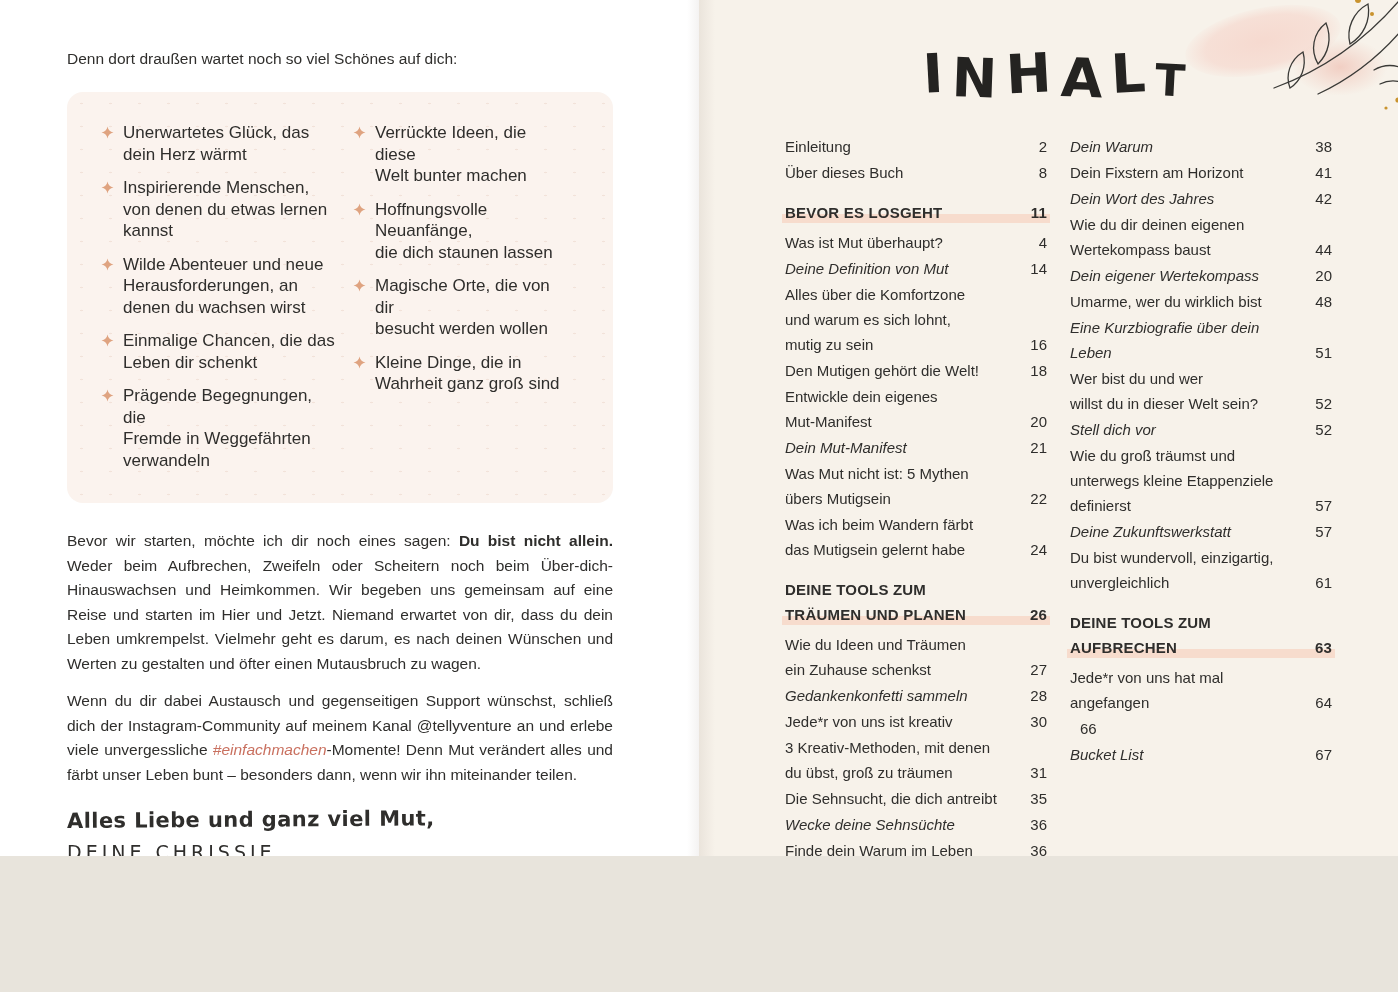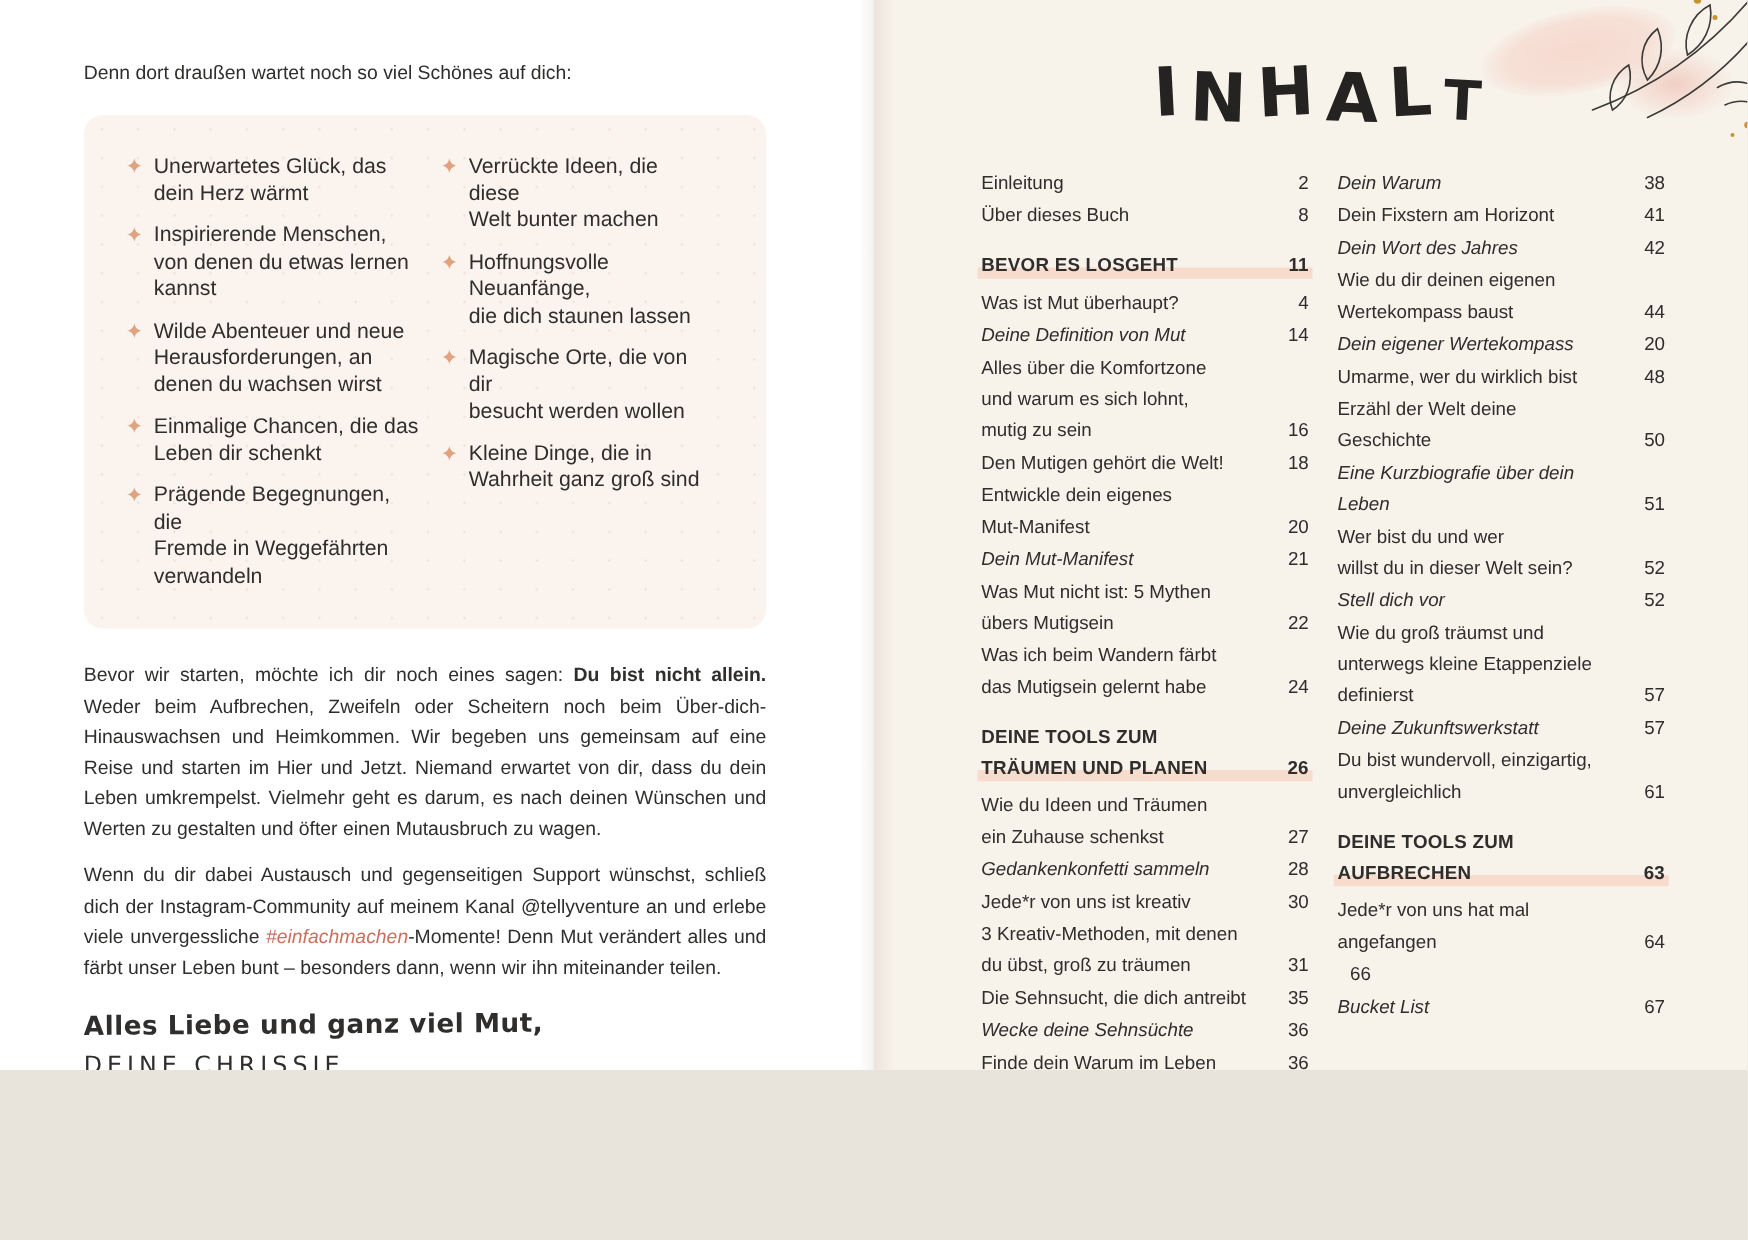--- a/index.html
+++ b/index.html
@@ -302,25 +302,20 @@
             <span class="toc-page">44</span>
           </div>
           <div class="toc-entry italic">
             <span class="toc-text">Dein eigener Wertekompass</span>
             <span class="toc-page">20</span>
           </div>
           <div class="toc-entry normal">
             <span class="toc-text">Umarme, wer du wirklich bist</span>
             <span class="toc-page">48</span>
           </div>
-          <div class="toc-entry normal">
-            <span class="toc-text">Erzähl der Welt deine
-Geschichte</span>
-            <span class="toc-page">50</span>
-          </div>
           <div class="toc-entry italic">
             <span class="toc-text">Eine Kurzbiografie über dein
 Leben</span>
             <span class="toc-page">51</span>
           </div>
           <div class="toc-entry normal">
             <span class="toc-text">Wer bist du und wer
 willst du in dieser Welt sein?</span>
             <span class="toc-page">52</span>
           </div>

